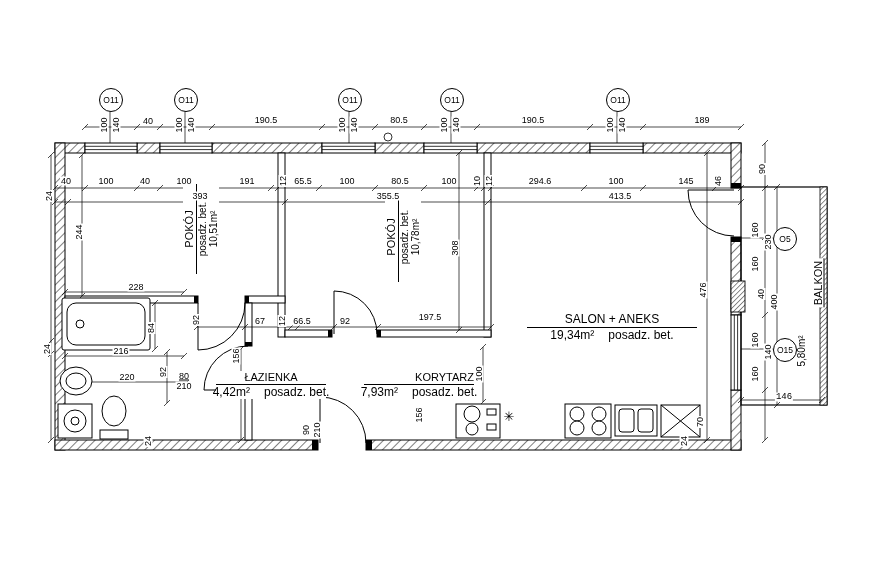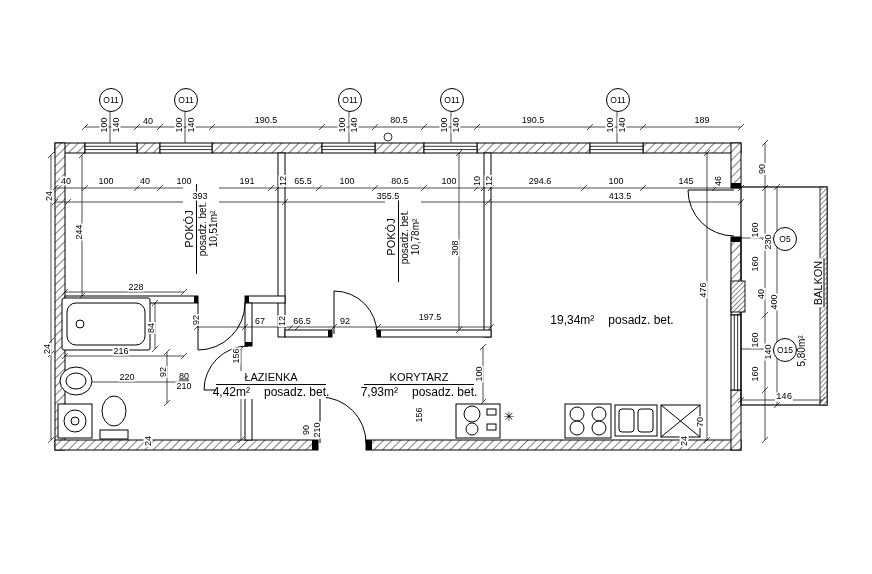--- a/index.html
+++ b/index.html
@@ -193,35 +193,36 @@
   <div class="rl-line">10,51m²</div>
 </div>
 
 <div class="room-label rot" style="left:358px;top:219px;width:90px;height:36px;">
   <div class="rl-title">POKÓJ</div>
   <div class="rl-line">posadz. bet.</div>
   <div class="rl-line">10,78m²</div>
 </div>
 
 <div class="room-label" style="left:527px;top:313px;width:170px;">
+  <div class="rl-title big">SALON + ANEKS</div>
   <div class="rl-sub">
     <span>19,34m²</span>
     <span>posadz. bet.</span>
   </div>
 </div>
 
 <div class="room-label" style="left:216px;top:371px;width:110px;">
   <div class="rl-title">ŁAZIENKA</div>
   <div class="rl-sub">
     <span>4,42m²</span>
     <span>posadz. bet.</span>
   </div>
 </div>
 
-<div class="room-label" style="left:364px;top:371px;width:110px;">
+<div class="room-label" style="left:364px;top:371px;width:110px;text-align:right;">
   <div class="rl-title">KORYTARZ</div>
   <div class="rl-sub">
     <span>7,93m²</span>
     <span>posadz. bet.</span>
   </div>
 </div>
 
 <span class="vlabel ul" style="left:818px;top:283px;">BALKON</span>
 <span class="vlabel small" style="left:801px;top:351px;">5,80m²</span>
 

